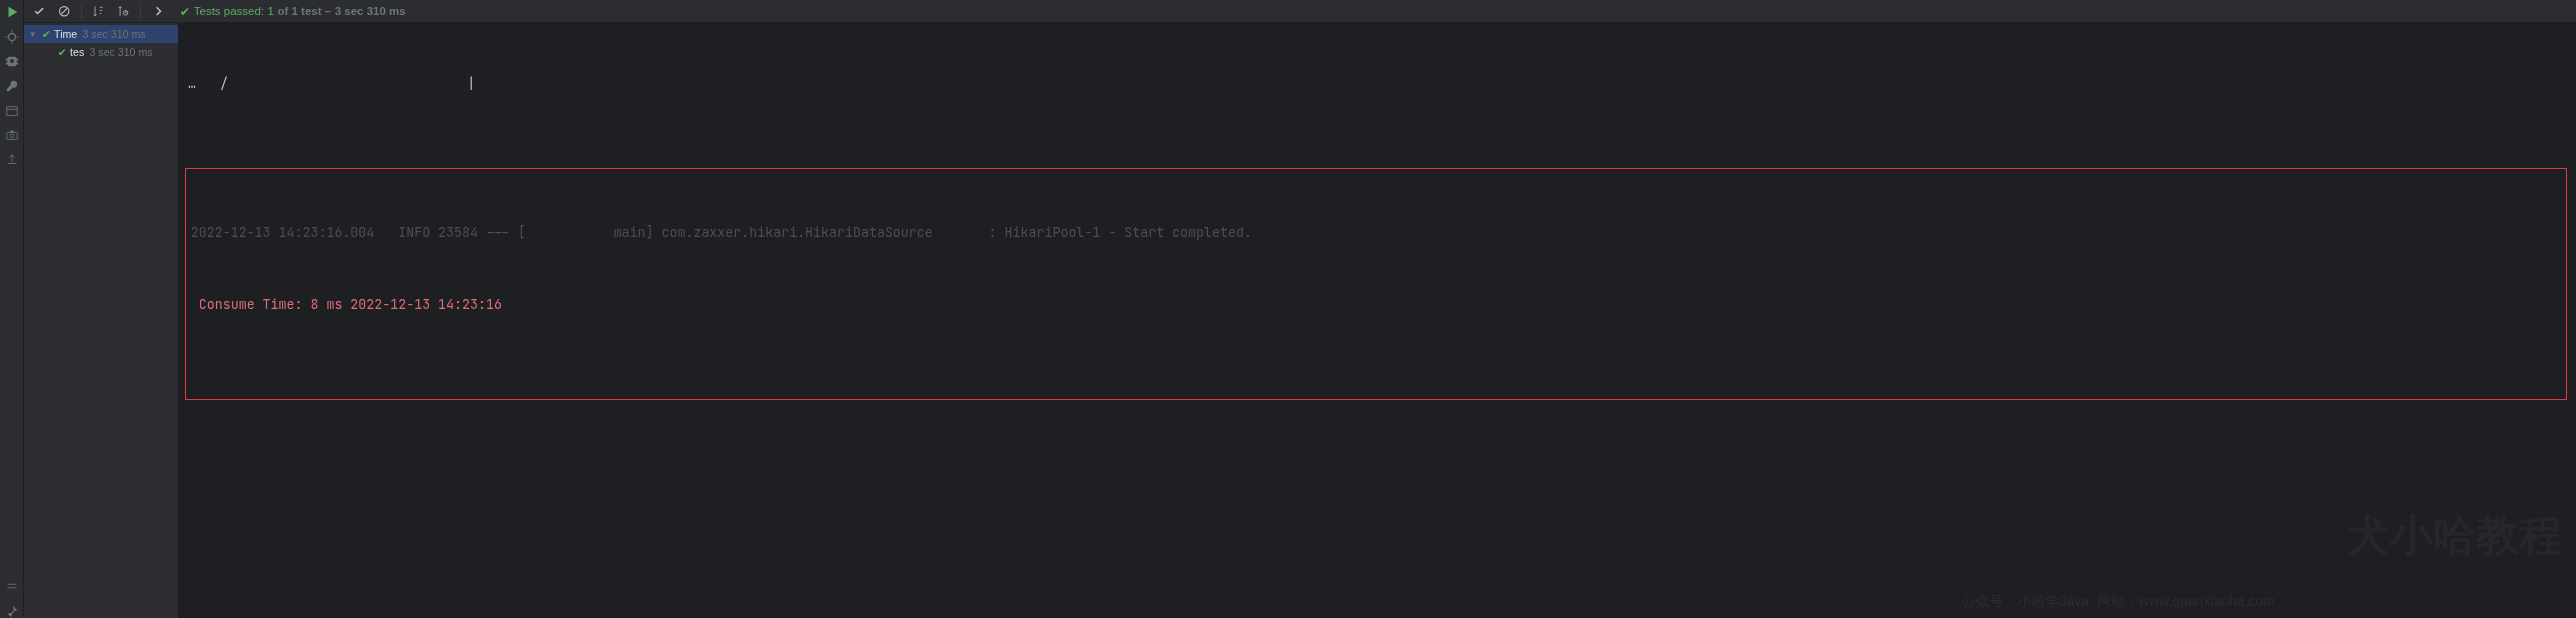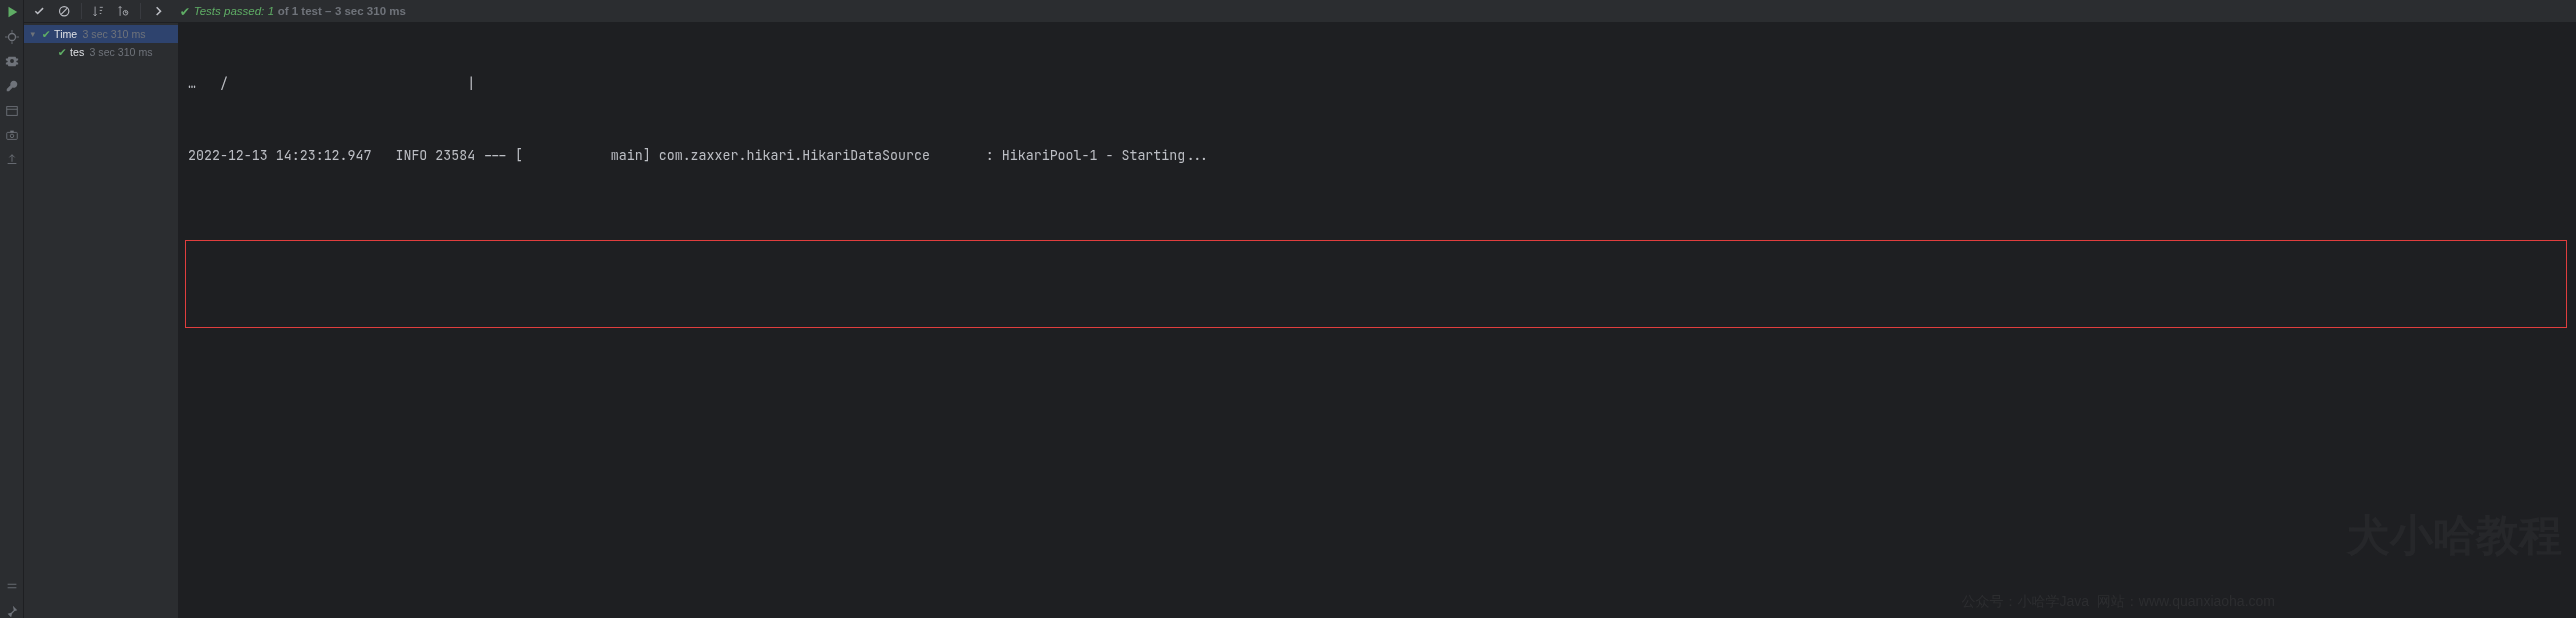--- a/index.html
+++ b/index.html
@@ -37,21 +37,21 @@
   .tbtn {
     width: 19.5px; height: 19.5px;
     display: flex; align-items: center; justify-content: center;
     border-radius: 3.5px;
     cursor: pointer;
   }
   .tbtn svg { width: 12.4px; height: 12.4px; }
   .vsep { width: 0.9px; height: 16px; background: #393B40; margin: 0 1.8px; }
   .status-line { display: flex; align-items: center; gap: 3.5px; margin-left: 7px; }
   .status-line .check { color: #5FAD65; font-size: 12.4px; }
-  .status-strong { color: #5FAD65; font-style: italic; }
+  .status-strong { color: #5FAD65; }
   .status-dim { color: #6F737A; font-weight: bold; }
 
   .body-split { flex: 1; display: flex; min-height: 0; }
   .tree {
     width: 155px;
     background: #2B2D30;
     border-right: 0.9px solid #1E1F22;
     padding-top: 1.8px;
     font-size: 10.6px;
   }
@@ -222,23 +222,24 @@
         <div class="tree-row" style="padding-left:19.5px;">
           <span class="blank"></span>
           <span class="ok">✔</span>
           <span class="label">tes</span>
           <span class="time">3 sec 310 ms</span>
         </div>
       </div>
 
       <div class="console">
         <div class="line">…   /                              |</div>
-        <div class="line">2022-12-13 14:23:12.947   INFO 23584 --- [           main] com.zaxxer.hikari.HikariDataSource       : HikariPool-1 - Starting...</div>
 
         <div class="red-box">
+          <div class="line muted-text">2022-12-13 14:23:16.004   INFO 23584 --- [           main] com.zaxxer.hikari.HikariDataSource       : HikariPool-1 - Start completed.</div>
+          <div class="red-line"> Consume Time: 8 ms 2022-12-13 14:23:16</div>
           
         </div>
 
         
         
         <div class="line"></div>
         
 
         <div class="watermark">犬小哈教程</div>
         <div class="watermark2">公众号：小哈学Java  网站：www.quanxiaoha.com</div>

